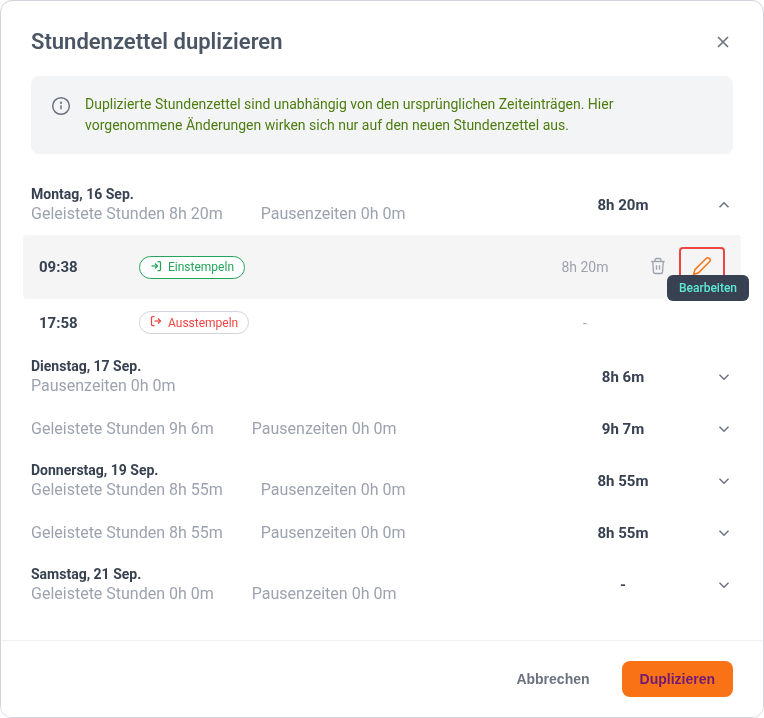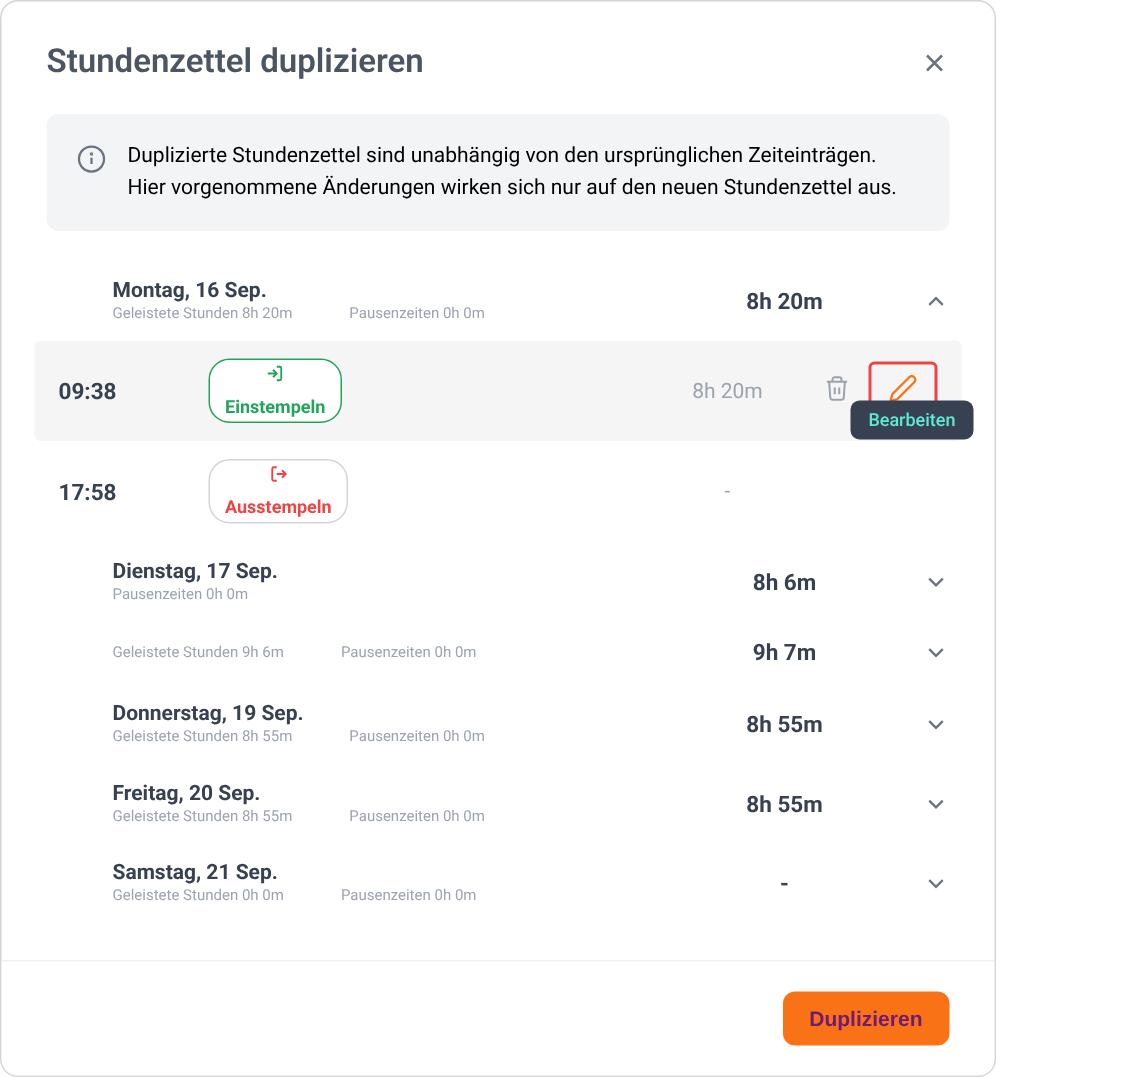--- a/index.html
+++ b/index.html
@@ -3,21 +3,21 @@
 <meta charset="utf-8">
 <style>
   * { box-sizing: border-box; margin: 0; padding: 0; }
   body {
     font-family: -apple-system, BlinkMacSystemFont, "Segoe UI", Roboto, sans-serif;
     background: #fff;
     color: #374151;
     font-size: 14px;
   }
   .modal {
-    width: 664px;
+    width: 764px;
     height: 718px;
     border: 1px solid #d1d5db;
     border-radius: 12px;
     padding: 0;
     position: relative;
     overflow: hidden;
     display: flex;
     flex-direction: column;
   }
   .modal-header {
@@ -45,48 +45,47 @@
     display: flex;
     gap: 14px;
     align-items: flex-start;
   }
   .info-icon {
     flex-shrink: 0;
     margin-top: 2px;
     color: #6b7280;
   }
   .info-text {
-    color: #000000;
+    color: #4d7c0f;
     font-size: 14px;
     line-height: 1.5;
   }
   .content-scroll {
     flex: 1;
     overflow-y: auto;
     padding: 0 30px;
   }
   .content-scroll::-webkit-scrollbar { width: 6px; }
   .content-scroll::-webkit-scrollbar-thumb { background: #9ca3af; border-radius: 3px; }
   .day-row {
     display: flex;
     align-items: center;
     padding: 12px 0;
     border-bottom: none;
-    margin-left: 44px;
   }
   .day-info { flex: 1; }
   .day-title {
     font-weight: 700;
     color: #374151;
     font-size: 14px;
     margin-bottom: 2px;
   }
   .day-meta {
     color: #9ca3af;
-    font-size: 10px;
+    font-size: 16px;
     display: flex;
     gap: 38px;
   }
   .day-total {
     width: 140px;
     text-align: center;
     font-weight: 700;
     color: #374151;
     font-size: 15px;
   }
@@ -115,23 +114,22 @@
     color: #374151;
     font-size: 15px;
   }
   .badge {
     display: inline-flex;
     align-items: center;
     gap: 6px;
     padding: 3px 10px;
     border-radius: 14px;
     font-size: 12px;
-    font-weight: 700;
+    font-weight: 400;
     border: 1px solid;
-    flex-direction: column;
   }
   .badge.in {
     color: #22a55a;
     border-color: #22a55a;
     background: #fff;
   }
   .badge.out {
     color: #ef4444;
     border-color: #d1d5db;
     background: #fff;
@@ -318,21 +316,20 @@
         </div>
         <div class="day-total">8h 55m</div>
         <div class="day-toggle">
           <svg width="18" height="18" viewBox="0 0 24 24" fill="none" stroke="currentColor" stroke-width="2">
             <polyline points="6 9 12 15 18 9"></polyline>
           </svg>
         </div>
       </div>
       <div class="day-row">
         <div class="day-info">
-          <div class="day-title">Freitag, 20 Sep.</div>
           <div class="day-meta">
             <span>Geleistete Stunden 8h 55m</span>
             <span>Pausenzeiten 0h 0m</span>
           </div>
         </div>
         <div class="day-total">8h 55m</div>
         <div class="day-toggle">
           <svg width="18" height="18" viewBox="0 0 24 24" fill="none" stroke="currentColor" stroke-width="2">
             <polyline points="6 9 12 15 18 9"></polyline>
           </svg>
@@ -350,16 +347,17 @@
         <div class="day-toggle">
           <svg width="18" height="18" viewBox="0 0 24 24" fill="none" stroke="currentColor" stroke-width="2">
             <polyline points="6 9 12 15 18 9"></polyline>
           </svg>
         </div>
       </div>
       <div class="day-row"></div>
     </div>
 
   <div class="footer">
+    <button class="btn cancel">Abbrechen</button>
     <button class="btn primary">Duplizieren</button>
   </div>
 
 </div>
 
 </body></html>

